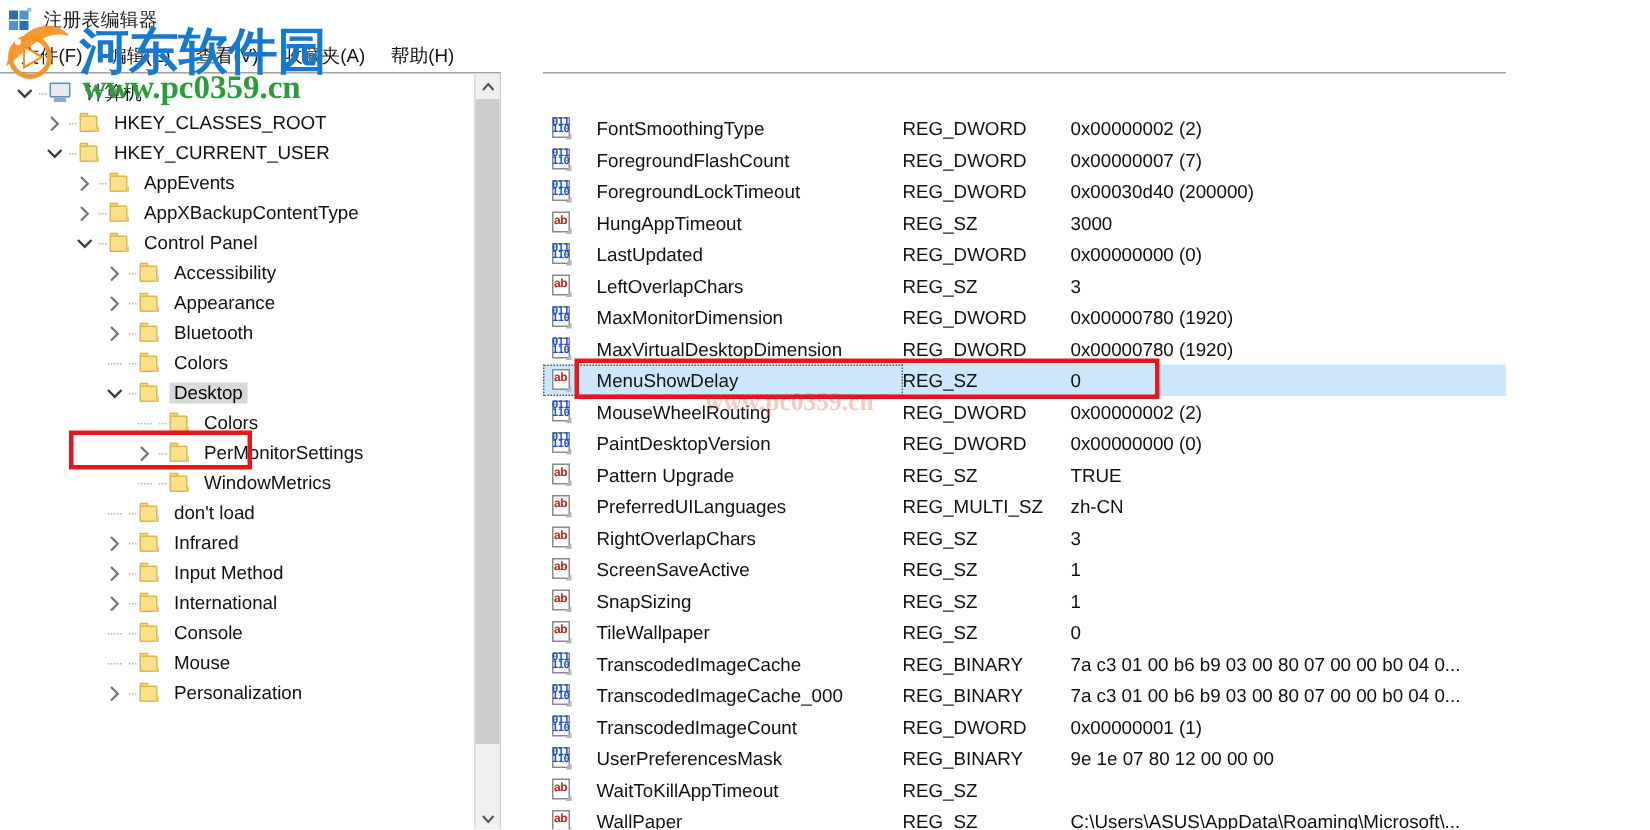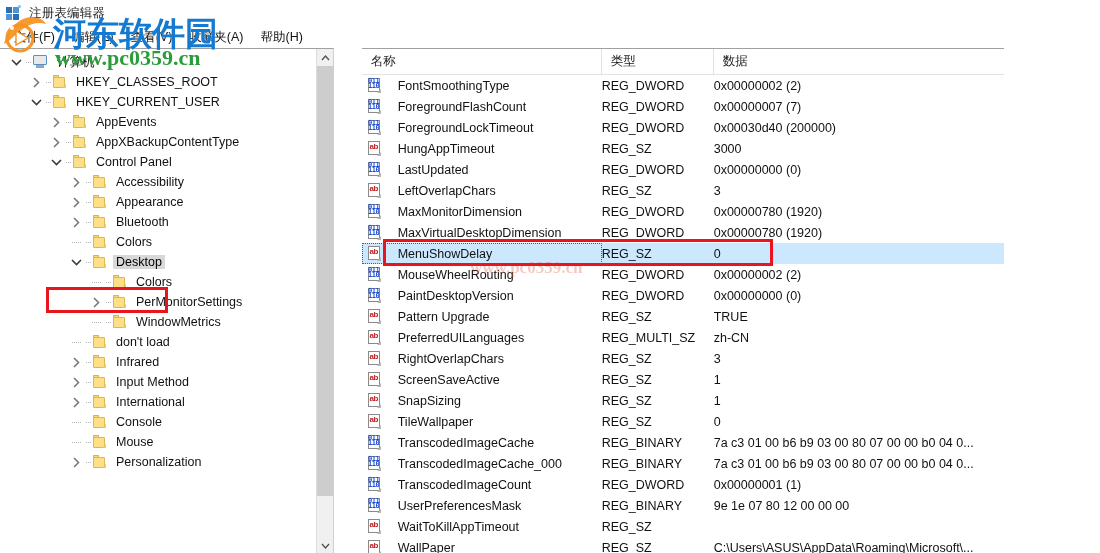--- a/index.html
+++ b/index.html
@@ -634,25 +634,20 @@
         <div class="thumb" style="top:17px;height:430px;"></div>
         <div class="arrow dn">
           <svg width="9" height="6" viewBox="0 0 9 6">
               <path d="M1 1 L4.5 5 L8 1" stroke="#505050" stroke-width="1.3" fill="none"></path>
             </svg>
         </div>
       </div>
     </div>
 
     <div class="list-pane">
-      <div class="lheader">
-        <div class="hcell c1">名称</div>
-        <div class="hcell c2">类型</div>
-        <div class="hcell c3">数据</div>
-      </div>
       <div class="lbody" id="list-root">
           <div class="lrow">
             <div class="cname">
               <span class="vicon dword">
                 <span class="sheet"></span>
                 <span class="corner"></span>
                 <span class="gl">
                   <span>011</span>
                   <span>110</span>
                 </span>

